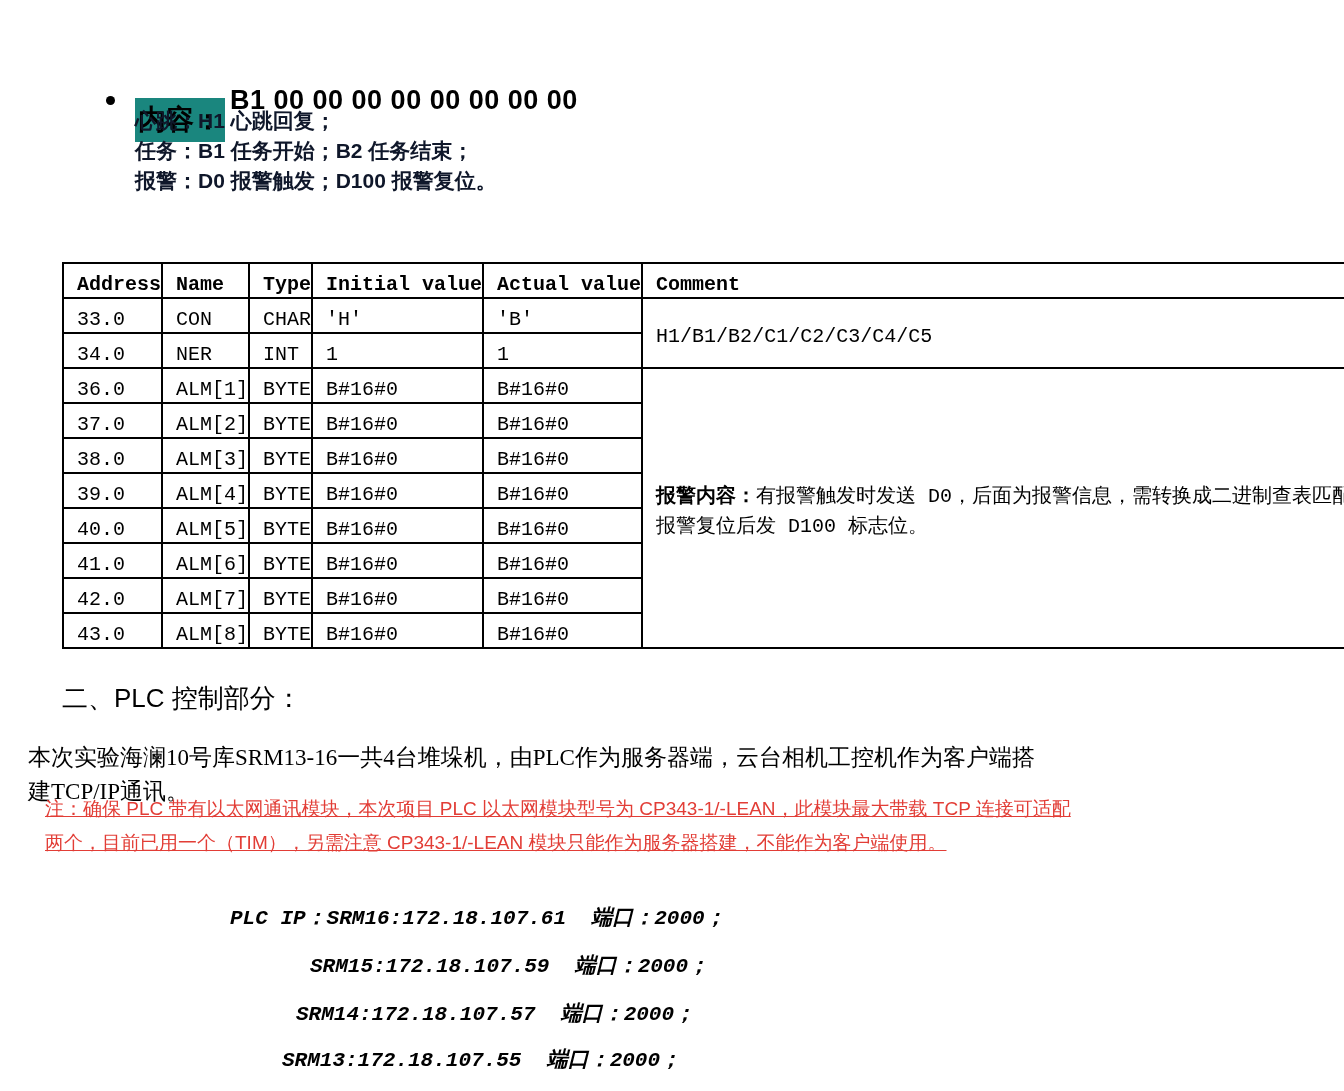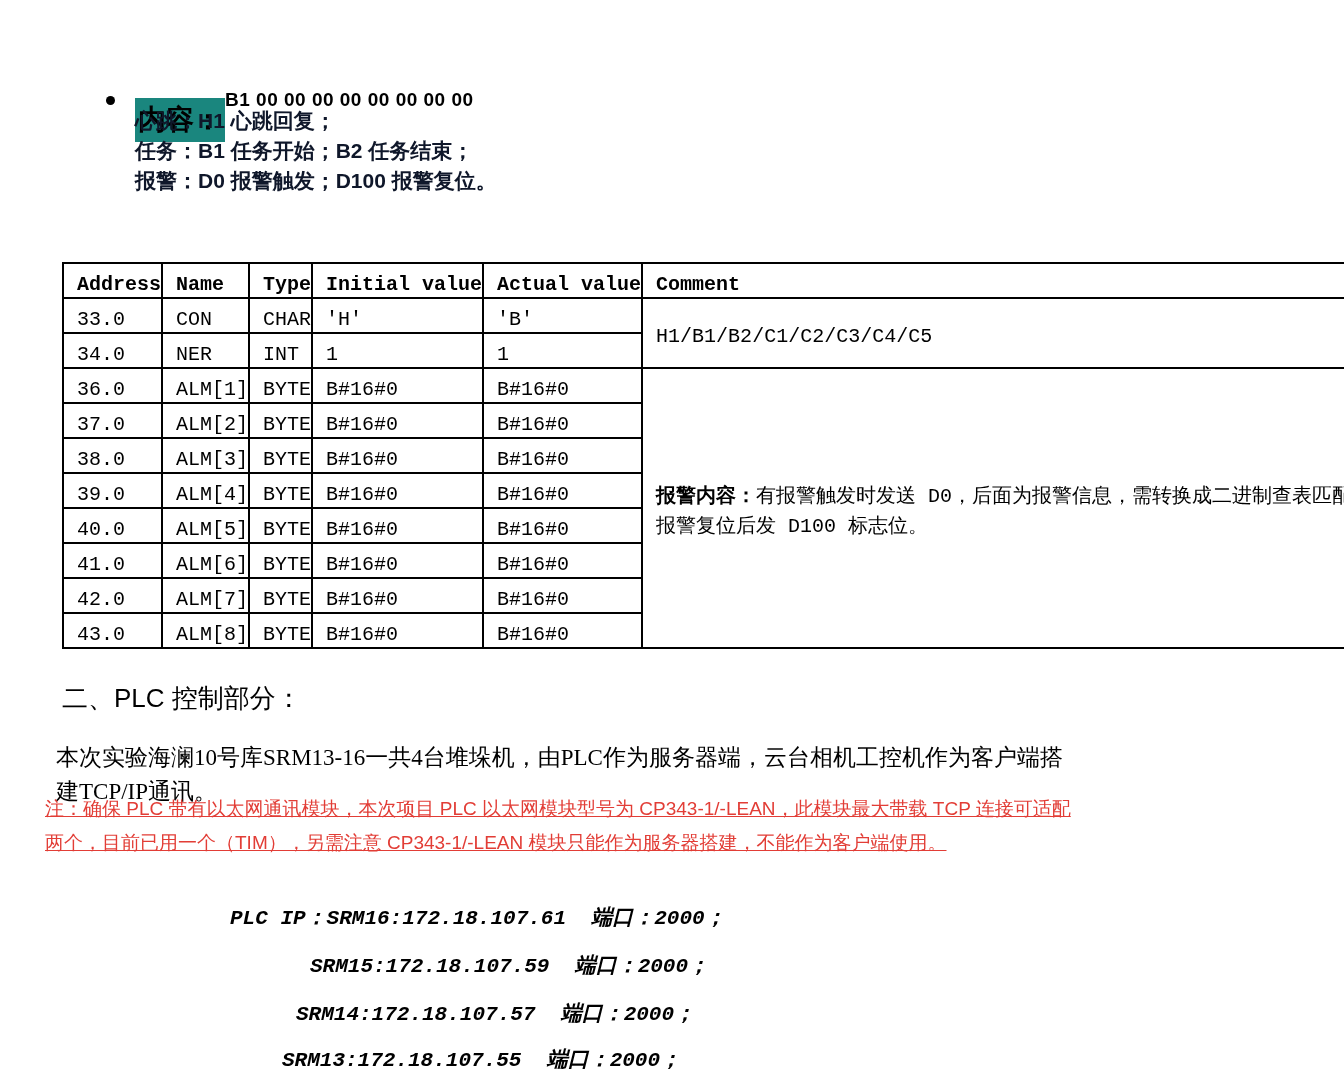--- a/index.html
+++ b/index.html
@@ -7,21 +7,21 @@
   body {
     width:1344px; height:1091px; position:relative; overflow:hidden;
     font-family:"Liberation Sans", sans-serif; color:#000;
   }
   .page { position:absolute; inset:0; background:#fff; }
 
   
   .bullet-row { position:absolute; left:106px; top:58px; display:flex; align-items:center; }
   .bullet { width:9px; height:9px; border-radius:50%; background:#000; margin-right:20px; flex:0 0 auto; }
   .hl-label { font-weight:bold; font-size:28px; padding:5px 3px; line-height:34px; }
-  .hl-value { font-weight:bold; font-size:19px; letter-spacing:0.5px; white-space:pre; }
+  .hl-value { font-weight:bold; font-size:27px; margin-left:5px; letter-spacing:0.5px; white-space:pre; }
 
   
   .red-lines { position:absolute; left:135px; top:106px; font-weight:bold; font-size:21px; }
   .red-lines .rl { line-height:30px; white-space:pre; }
 
   
   table.vat { position:absolute; left:62px; top:262px; border-collapse:collapse; table-layout:fixed; }
   table.vat th, table.vat td {
     border:2px solid #000; height:35px; vertical-align:middle;
     font-family:"Liberation Mono","DejaVu Sans Mono",monospace;
@@ -34,21 +34,21 @@
     font-family:"Liberation Serif","DejaVu Serif",serif;
     font-size:21px; white-space:normal; padding:0 12px 0 12px; line-height:30px;
   }
   td.comment-cell .c-bold { font-weight:bold; }
 
   
   .heading { position:absolute; left:62px; top:681px; font-weight:normal; font-size:26px; }
 
   
   .body-par {
-    position:absolute; left:56px; top:741px;
+    position:absolute; left:28px; top:741px;
     font-family:"Liberation Serif","DejaVu Serif",serif;
     font-size:23px; line-height:34px; white-space:pre;
   }
 
   
   .note { position:absolute; left:45px; top:792px; font-size:19px; line-height:34px;text-decoration:underline; }
   .note .nl { white-space:pre; }
 
   
   .ip-lines { position:absolute; left:0; top:0; width:100%; }

